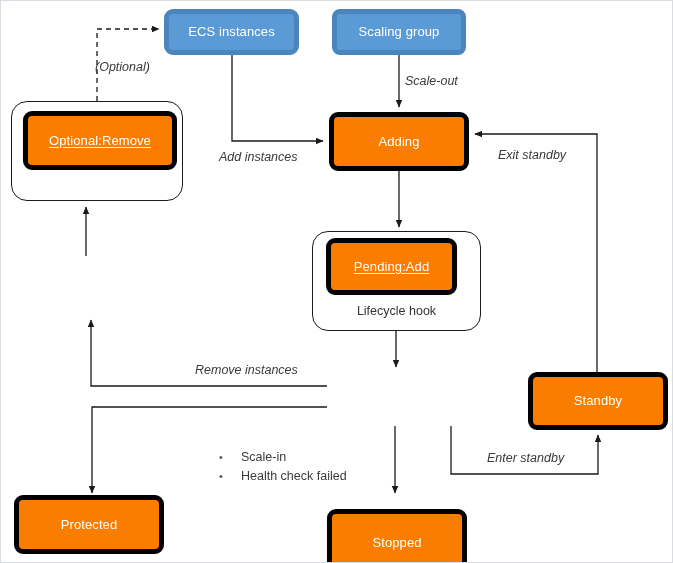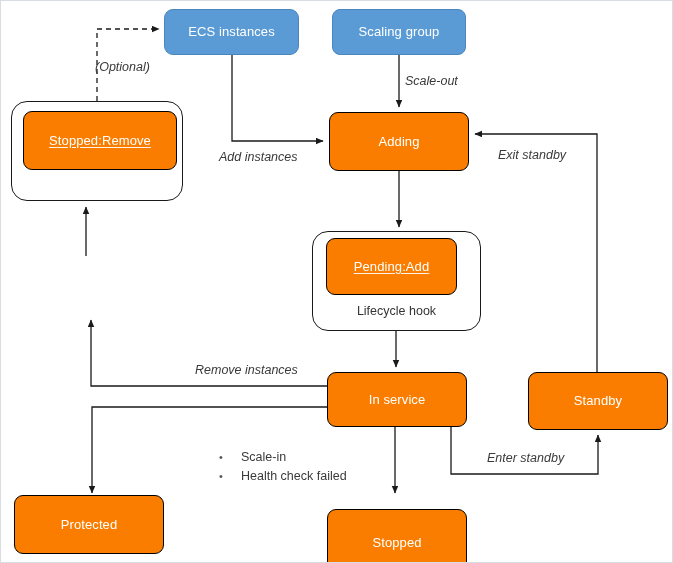--- a/index.html
+++ b/index.html
@@ -32,21 +32,21 @@
     box-sizing: border-box;
     display: flex;
     align-items: center;
     justify-content: center;
     border-radius: 9px;
     color: #ffffff;
     font-size: 13px;
     line-height: 1.2;
     text-align: center;
     letter-spacing: 0.1px;
-    border: 1px solid #000000;
+    border: 5px solid #000000;
     z-index: 3;
   }
   .node.orange {
     background: #f57c00;
     background: #fa7d00;
   }
   .node.blue {
     background: #5b9bd5;
     border-color: #4a86bd;
   }
@@ -157,35 +157,32 @@
 
   <div class="node blue" style="left:163px; top:8px; width:135px; height:46px;">
     <span>ECS instances</span>
   </div>
 
   <div class="node blue" style="left:331px; top:8px; width:134px; height:46px;border-radius:8px;">
     <span>Scaling group</span>
   </div>
 
   <div class="node orange" style="left:22px; top:110px; width:154px; height:59px;">
-    <span class="spell">Stopped:Remove</span>
+    <span class="spell">Optional:Remove</span>
   </div>
 
   <div class="node orange" style="left:328px; top:111px; width:140px; height:59px;">
     <span>Adding</span>
   </div>
 
   <div class="node orange" style="left:325px; top:237px; width:131px; height:57px;">
     <span class="spell">Pending:Add</span>
   </div>
 
 
-  <div class="node orange" style="left:326px; top:371px; width:140px; height:55px;">
-    <span>In service</span>
-  </div>
 
   <div class="node orange" style="left:527px; top:371px; width:140px; height:58px;">
     <span>Standby</span>
   </div>
 
   <div class="node orange" style="left:13px; top:494px; width:150px; height:59px;">
     <span>Protected</span>
   </div>
 
   <div class="node orange" style="left:326px; top:508px; width:140px; height:68px;">

